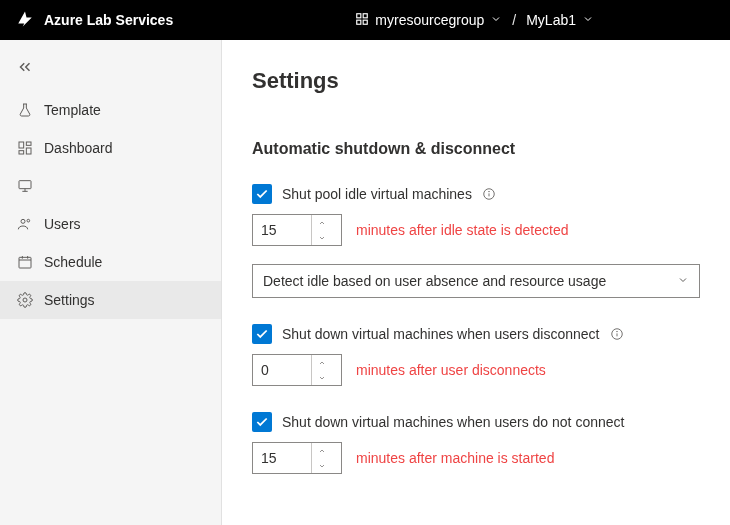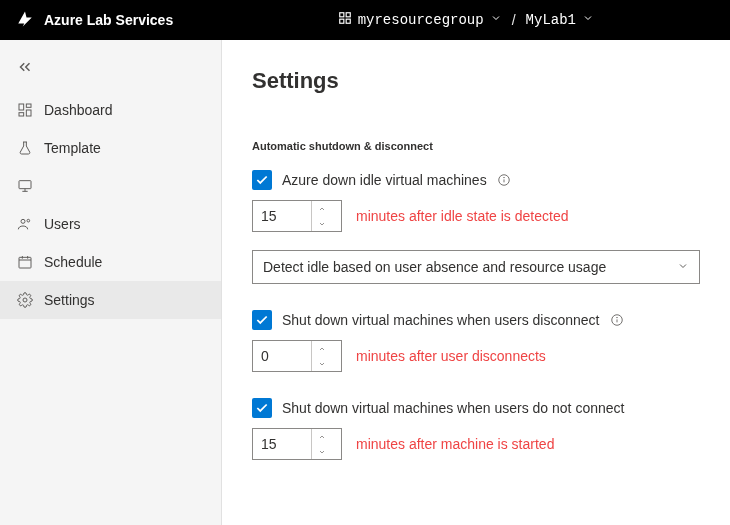--- a/index.html
+++ b/index.html
@@ -4,38 +4,38 @@
   <style>
     * { box-sizing: border-box; margin: 0; padding: 0; }
     html, body { width: 730px; height: 525px; font-family: "Segoe UI", -apple-system, sans-serif; font-size: 14px; color: #323130; background: #fff; overflow: hidden; }
     .root { display: flex; flex-direction: column; width: 100%; height: 100%; }
 
     
     .topbar { background: #000; color: #fff; height: 40px; display: flex; align-items: center; padding: 0 16px; gap: 10px; font-size: 14px; }
     .topbar .logo { display: inline-flex; align-items: center; gap: 10px; font-weight: 700; }
     .topbar .spacer { flex: 1 1 auto; }
     .topbar .breadcrumb { display: flex; align-items: center; gap: 10px; margin-right:120px }
-    .topbar .bc-item { display: inline-flex; align-items: center; gap: 6px; font-family: Liberation Mono, monospace; }
+    .topbar .bc-item { display: inline-flex; align-items: center; gap: 6px; }
     .topbar .sep { opacity: .9; }
 
     
     .body { flex: 1 1 auto; display: flex; min-height: 0; }
 
     
     .sidebar { width: 222px; background: #f5f5f5; border-right: 1px solid #e1e1e1; padding-top: 10px; }
     .collapse { padding: 8px 16px 12px; color: #605e5c; }
     .nav { list-style: none; }
     .nav li { display: flex; align-items: center; gap: 10px; padding: 10px 16px; cursor: default; color: #323130; }
     .nav li.active { background: #e9e9e9; font-weight: 400; }
     .nav .icon { width: 18px; height: 18px; display:inline-flex; align-items:center; justify-content:center; color:#605e5c; }
 
     
     .main { flex: 1 1 auto; padding: 28px 30px; overflow:auto; }
     .main h1 { font-size: 22px; font-weight: 600; margin-bottom: 46px; }
-    .section-title { font-weight: 600; margin-bottom: 18px; font-size: 11px; }
+    .section-title { font-weight: 600; margin-bottom: 26px; font-size: 16px; }
 
     .row { display: flex; align-items: center; gap: 10px; margin-bottom: 10px; }
     .checkbox { width: 20px; height: 20px; background: #0078d4; border-radius: 2px; display:inline-flex; align-items:center; justify-content:center; color:#fff; flex:0 0 auto; }
     .info-icon { color:#605e5c; display:inline-flex; }
     .num-input-row { display:flex; align-items:center; gap:14px; margin: 2px 0 18px 0; }
     .num-input { width: 90px; height: 32px; border:1px solid #8a8886; display:flex; align-items:center; }
     .num-input input { border:none; outline:none; width: 58px; height:100%; padding: 0 8px; font-size:14px; font-family:inherit; color:#323130; }
     .spinner { width:20px; height:100%; border-left:1px solid #c8c6c4; display:flex; flex-direction:column; }
     .spinner .btn { flex:1; display:flex; align-items:center; justify-content:center; }
     .hint { color:#ef4444; }
@@ -92,39 +92,39 @@
       <div class="collapse">
         <svg width="18" height="18" viewBox="0 0 24 24" fill="none" stroke="#605e5c" stroke-width="2">
             <polyline points="11 17 6 12 11 7"></polyline>
             <polyline points="18 17 13 12 18 7"></polyline>
           </svg>
       </div>
       <ul class="nav">
         <li>
           <span class="icon">
               <svg width="16" height="16" viewBox="0 0 24 24" fill="none" stroke="currentColor" stroke-width="1.5">
+                <path d="M9 3h6M10 3v6l-5 9a2 2 0 0 0 2 3h10a2 2 0 0 0 2-3l-5-9V3"></path>
+              </svg>
+            </span>
+          <span>Template</span>
+        </li>
+        <li>
+          <span class="icon">
+              <svg width="16" height="16" viewBox="0 0 24 24" fill="none" stroke="currentColor" stroke-width="1.5">
                 <rect x="3" y="3" width="7" height="9"></rect>
                 <rect x="14" y="3" width="7" height="5"></rect>
                 <rect x="14" y="12" width="7" height="9"></rect>
                 <rect x="3" y="16" width="7" height="5"></rect>
               </svg>
             </span>
           <span>Dashboard</span>
         </li>
         <li>
           <span class="icon">
               <svg width="16" height="16" viewBox="0 0 24 24" fill="none" stroke="currentColor" stroke-width="1.5">
-                <path d="M9 3h6M10 3v6l-5 9a2 2 0 0 0 2 3h10a2 2 0 0 0 2-3l-5-9V3"></path>
-              </svg>
-            </span>
-          <span>Template</span>
-        </li>
-        <li>
-          <span class="icon">
-              <svg width="16" height="16" viewBox="0 0 24 24" fill="none" stroke="currentColor" stroke-width="1.5">
                 <rect x="3" y="4" width="18" height="12" rx="1"></rect>
                 <line x1="8" y1="20" x2="16" y2="20"></line>
                 <line x1="12" y1="16" x2="12" y2="20"></line>
               </svg>
             </span>
         </li>
         <li>
           <span class="icon">
               <svg width="16" height="16" viewBox="0 0 24 24" fill="none" stroke="currentColor" stroke-width="1.5">
                 <circle cx="9" cy="8" r="3"></circle>
@@ -161,21 +161,21 @@
       <h1>Settings</h1>
 
       <div class="section-title">Automatic shutdown &amp; disconnect</div>
 
       <div class="row">
         <span class="checkbox">
           <svg width="14" height="14" viewBox="0 0 24 24" fill="none" stroke="#fff" stroke-width="3">
               <polyline points="20 6 9 17 4 12"></polyline>
             </svg>
         </span>
-        <span>Azure down idle virtual machines</span>
+        <span>Shut pool idle virtual machines</span>
         <span class="info-icon">
             <svg width="14" height="14" viewBox="0 0 24 24" fill="none" stroke="currentColor" stroke-width="1.5">
               <circle cx="12" cy="12" r="9"></circle>
               <line x1="12" y1="11" x2="12" y2="16"></line>
               <circle cx="12" cy="8" r="0.5" fill="currentColor"></circle>
             </svg>
           </span>
       </div>
       <div class="num-input-row">
         <div class="num-input">

